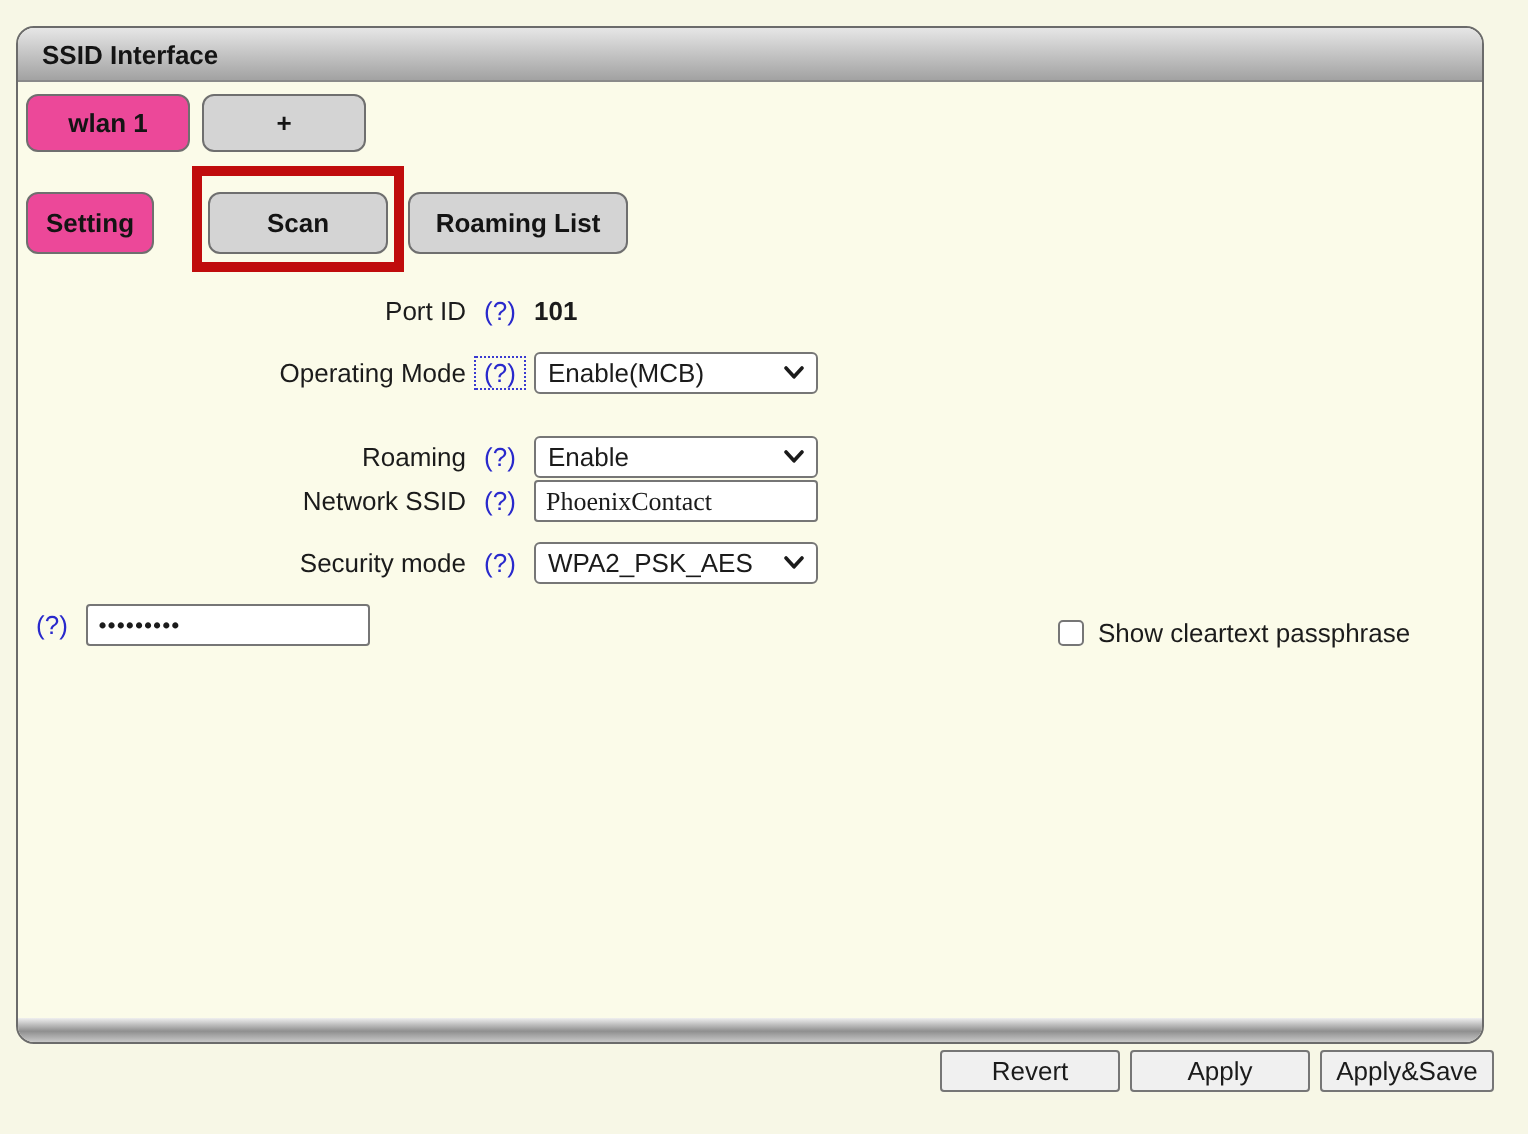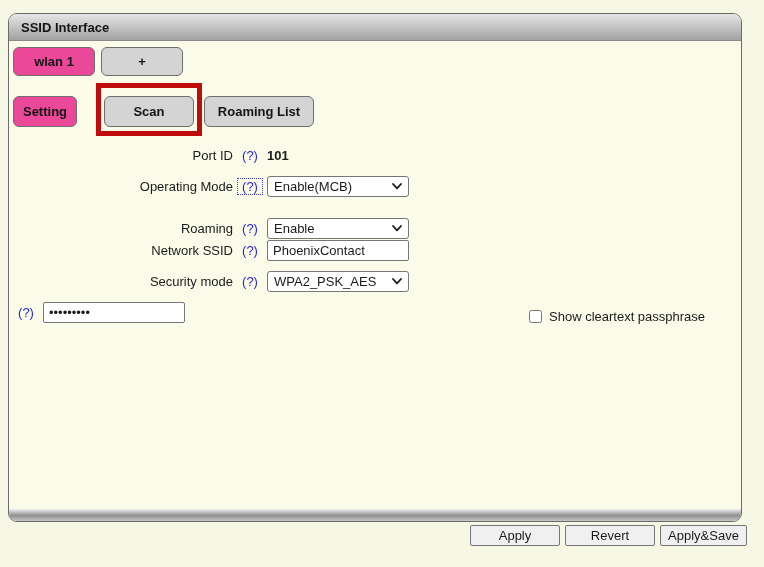--- a/index.html
+++ b/index.html
@@ -76,21 +76,21 @@
     color: #2929CC; text-decoration: none; cursor: pointer;
   }
   .help-focused { outline: 1px dotted #3a3ad0; }
   .static-value { margin-left: 5px; font-weight: bold; }
 
   .ctl-input {
     margin-left: 5px;
     width: 142px; height: 21px;
     border: 1px solid #767676; border-radius: 2px;
     background: #ffffff;
-    font-family: Liberation Sans, sans-serif;
+    font-family: Liberation Serif, serif;
     font-size: 13px;
     padding: 1px 5px;
     color: #1b1b1b;
   }
   .ctl-select {
     margin-left: 5px;
     width: 142px; height: 21px;
     border: 1px solid #767676; border-radius: 3px;
     background: #ffffff;
     display: flex; align-items: center; justify-content: space-between;
@@ -201,16 +201,16 @@
 
   <div class="checkbox-row">
     <input type="checkbox" style="">
     <span>Show cleartext passphrase</span>
   </div>
 
   <div class="panel-footer"></div>
 </div>
 
 <div class="footer-row">
+  <div class="footer-btn w90">Revert</div>
   <div class="footer-btn w90">Apply</div>
-  <div class="footer-btn w90">Revert</div>
   <div class="footer-btn w87">Apply&amp;Save</div>
 </div>
 
 </body></html>

